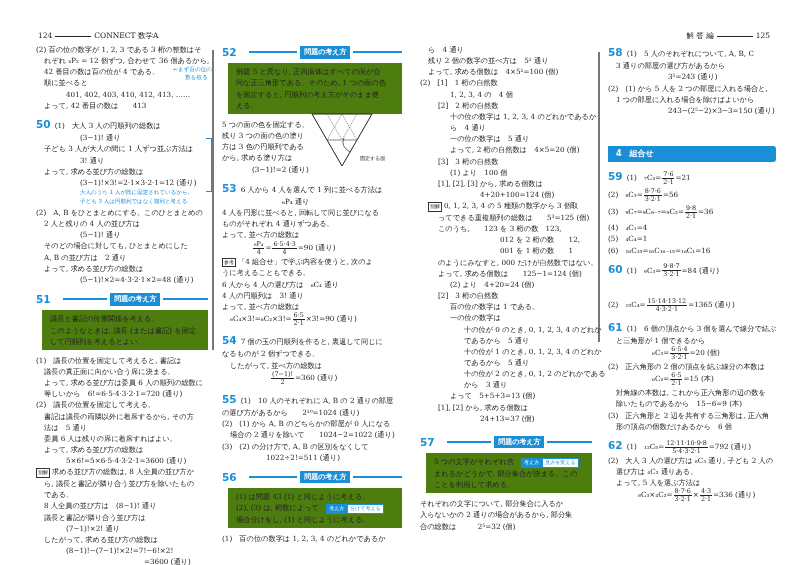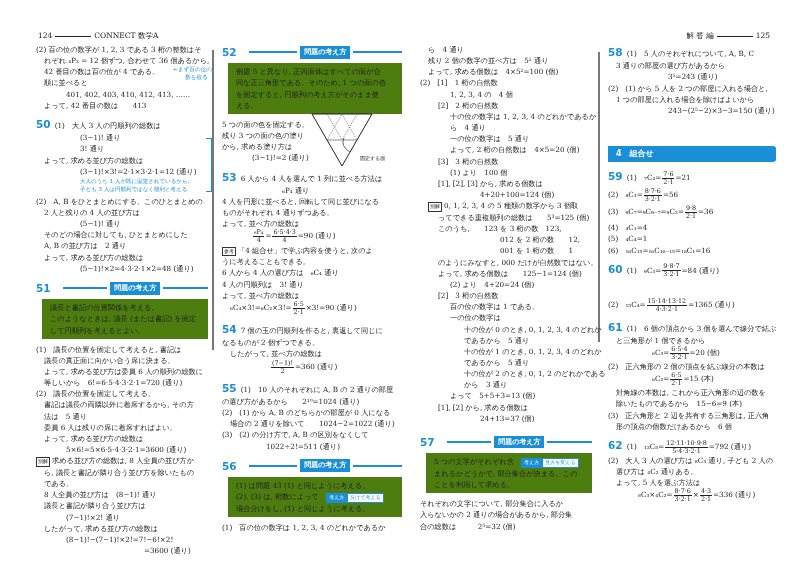--- a/index.html
+++ b/index.html
@@ -67,20 +67,21 @@
     <div class="side-note" style="top:22px; right:-4px;">
       <div>←まず百の位の</div>
       <div style="padding-left:12px;">数を絞る</div>
     </div>
   </div>
 
   <div class="gap"></div>
   <div style="position:relative;">
     <div class="line"><span class="pnum">50</span><span>(1)　大人 3 人の円順列の総数は</span></div>
     <div class="line ind4">(3−1)! 通り</div>
+    <div class="line ind1">子ども 3 人が大人の間に 1 人ずつ並ぶ方法は</div>
     <div class="line ind4">3! 通り</div>
     <div class="line ind1">よって, 求める並び方の総数は</div>
     <div class="line ind4">(3−1)!×3!=2·1×3·2·1=12 (通り)</div>
     <div class="note-blue ind4">大人のうち 1 人が既に固定されているから,</div>
     <div class="note-blue ind4">子ども 3 人は円順列ではなく順列と考える</div>
     <div class="bracket-note" style="top:22px; right:-4px; height:54px;"></div>
   </div>
   <div class="gap-s"></div>
   <div>
     <div class="line">(2)　A, B をひとまとめにする。このひとまとめの</div>
@@ -135,20 +136,21 @@
       <span class="hline"></span>
     </div>
     <div class="kanga-box">
       <div class="line">例題 5 と異なり, 正四面体はすべての面が合</div>
       <div class="line">同な正三角形である。そのため, 1 つの面の色</div>
       <div class="line">を固定すると, 円順列の考え方がそのまま使</div>
       <div class="line">える。</div>
     </div>
     <div class="line">5 つの面の色を固定する。</div>
     <div class="line">残り 3 つの面の色の塗り</div>
+    <div class="line">方は 3 色の円順列である</div>
     <div class="line">から, 求める塗り方は</div>
     <div class="line ind3">(3−1)!=2 (通り)</div>
     <svg class="fig" style="left:88px; top:68px;" width="90" height="56" viewBox="0 0 90 56">
       <polygon points="2,2 62,2 32,54" fill="none" stroke="#222" stroke-width="1"></polygon>
       <line x1="17" y1="2" x2="32" y2="28" stroke="#555" stroke-width="0.6" stroke-dasharray="1.5,1"></line>
       <line x1="47" y1="2" x2="32" y2="28" stroke="#555" stroke-width="0.6" stroke-dasharray="1.5,1"></line>
       <line x1="17" y1="28" x2="47" y2="28" stroke="#555" stroke-width="0.6" stroke-dasharray="1.5,1"></line>
       <polygon points="32,2 47,28 17,28" fill="none" stroke="#555" stroke-width="0.6" stroke-dasharray="1.5,1"></polygon>
       <path d="M34,26 Q30,34 40,40" fill="none" stroke="#222" stroke-width="0.7"></path>
       <text x="50" y="48" font-size="5" fill="#222">固定する面</text>

